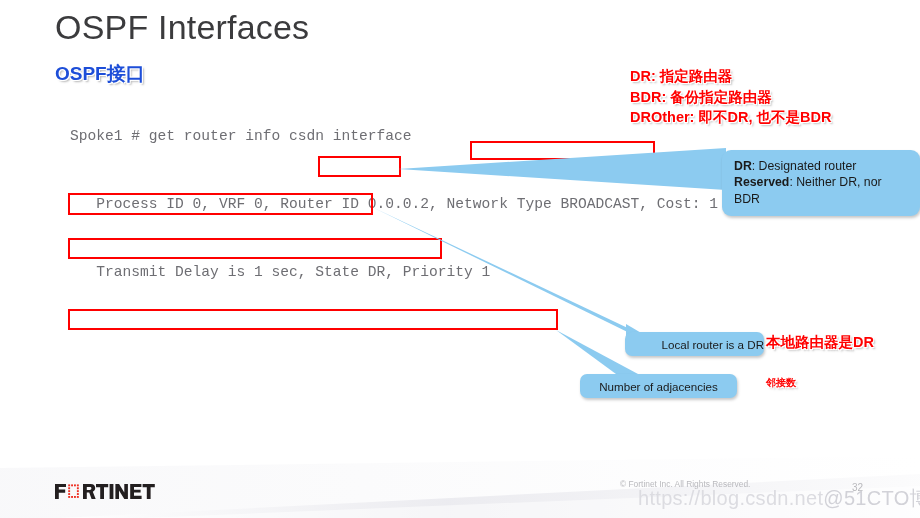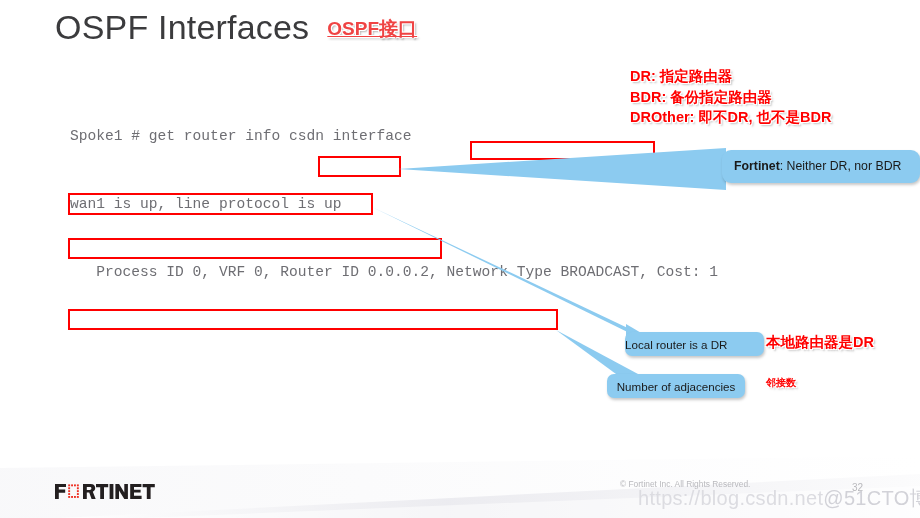--- a/index.html
+++ b/index.html
@@ -5,30 +5,30 @@
   html,body{margin:0;padding:0;}
   body{
     width:920px;height:518px;overflow:hidden;
     background:#ffffff;
     font-family:"Liberation Sans", sans-serif;
     position:relative;
   }
   #slide{position:absolute;inset:0;width:920px;height:518px;background:#fff;overflow:hidden;}
 
   
-  .title-row{position:absolute;left:55px;top:8px;display:flex;align-items:baseline;gap:18px;}
+  .title-row{position:absolute;left:55px;top:8px;display:flex;align-items:baseline;gap:18px;flex-direction:column;}
   .title-main{
     font-size:34px;color:#3b3b3d;font-weight:400;letter-spacing:.2px;
     font-family:"Liberation Sans", sans-serif;white-space:nowrap;
   }
   .title-cn{
-    font-size:19px;font-weight:bold;color:#ef4444;white-space:nowrap;
+    font-size:19px;font-weight:bold;color:#1d4ed8;white-space:nowrap;
     text-shadow:1px 1px 0 #ffffff, -1px -1px 0 #ffffff, 1px -1px 0 #ffffff,
                 -1px 1px 0 #ffffff, 2px 2px 2px rgba(120,120,120,.55);
-    position:relative;top:-4px;text-decoration:underline;
+    position:relative;top:-4px;
   }
 
   
   .cli{
     position:absolute;left:70px;top:80px;
     font-family:"Liberation Mono", monospace;
     font-size:14.6px;line-height:22.6px;
     color:#6e6e73;white-space:pre;
     letter-spacing:0px;
   }
@@ -58,24 +58,24 @@
     box-shadow:1px 2px 3px rgba(0,0,0,.22);
     font-family:"Liberation Sans", sans-serif;
   }
   #callout-defs{
     left:722px;top:150px;width:176px;padding:8px 10px 9px 12px;
     font-size:12.3px;line-height:16.4px;border-radius:9px;
   }
   #callout-defs b{font-weight:bold;}
   #callout-dr{
     left:625px;top:332px;width:139px;height:24px;
-    font-size:11.6px;display:flex;align-items:center;justify-content:flex-start;
+    font-size:11.6px;display:flex;align-items:center;justify-content:flex-end;
   }
   #callout-adj{
-    left:607px;top:374px;width:138px;height:24px;
+    left:580px;top:374px;width:157px;height:24px;
     font-size:11.6px;display:flex;align-items:center;justify-content:center;
   }
 
   
   #pointers{position:absolute;left:0;top:0;width:920px;height:518px;z-index:9;}
 
   
   .footer-swoosh{position:absolute;left:0;bottom:0;width:920px;height:62px;overflow:hidden;z-index:1;}
   .logo{position:absolute;left:55px;bottom:18px;z-index:4;display:flex;align-items:center;}
   .logo svg{display:block;}
@@ -118,22 +118,22 @@
     </svg>
   </div>
 
   <div class="title-row">
     <div class="title-main">OSPF Interfaces</div>
     <div class="title-cn">OSPF接口</div>
   </div>
 
   <div class="cli">
     <div class="ln">Spoke1 # get router info csdn interface</div>
-    <div class="ln">wan1 is up, line protocol is up</div>
     <div class="ln">   Process ID 0, VRF 0, Router ID 0.0.0.2, Network Type BROADCAST, Cost: 1</div>
+    <div class="ln">   Transmit Delay is 1 sec, State DR, Priority 1</div>
     <div class="blank"></div>
     
     
     
     
     
     
     
     
     
@@ -156,21 +156,24 @@
 
     <polygon points="372,207 632,330 652,344" fill="#8ccbf0"></polygon>
 
     <polygon points="626,324 660,344 626,350" fill="#8ccbf0"></polygon>
 
     <polygon points="556,330 616,374 638,374" fill="#8ccbf0"></polygon>
   </svg>
 
   <div class="callout" id="callout-defs">
     <div>
-      <b>Fortinet</b><span>: Neither DR, nor BDR</span>
+      <b>DR</b><span>: Designated router</span>
+    </div>
+    <div>
+      <b>Reserved</b><span>: Neither DR, nor BDR</span>
     </div>
   </div>
 
   <div class="callout" id="callout-dr">
     <span>Local router is a DR</span>
   </div>
 
   <div class="callout" id="callout-adj">
     <span>Number of adjacencies</span>
   </div>

